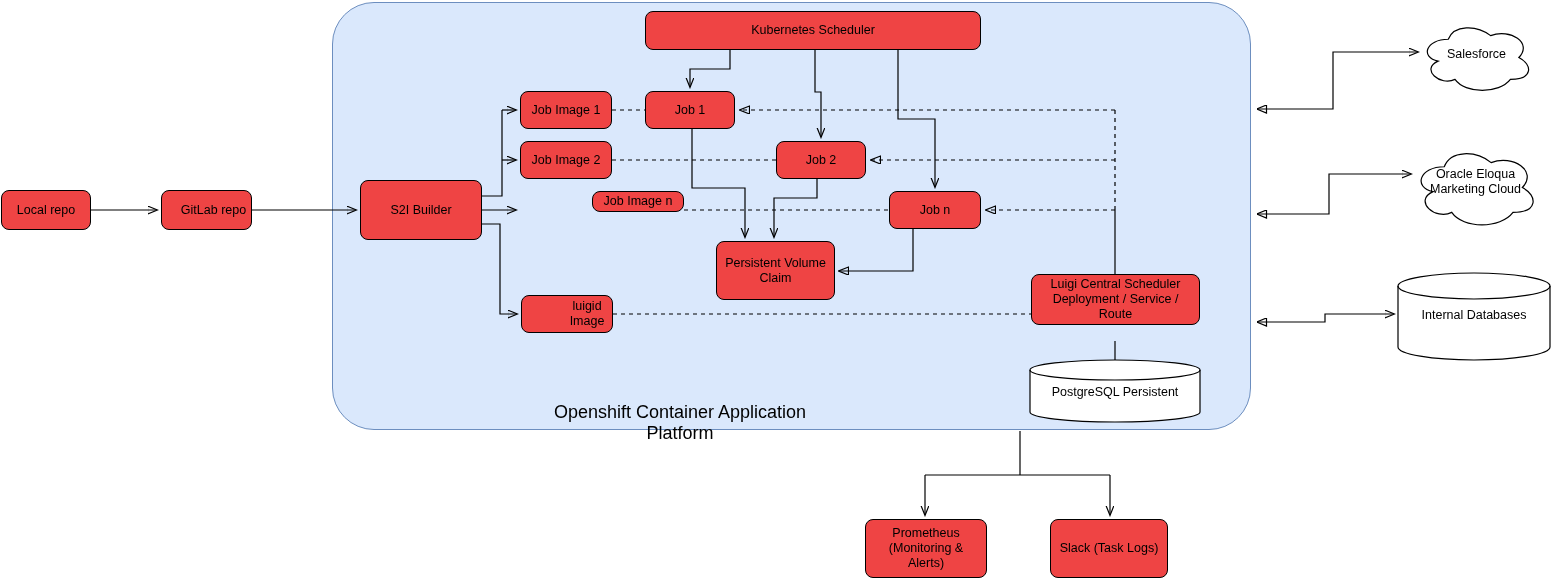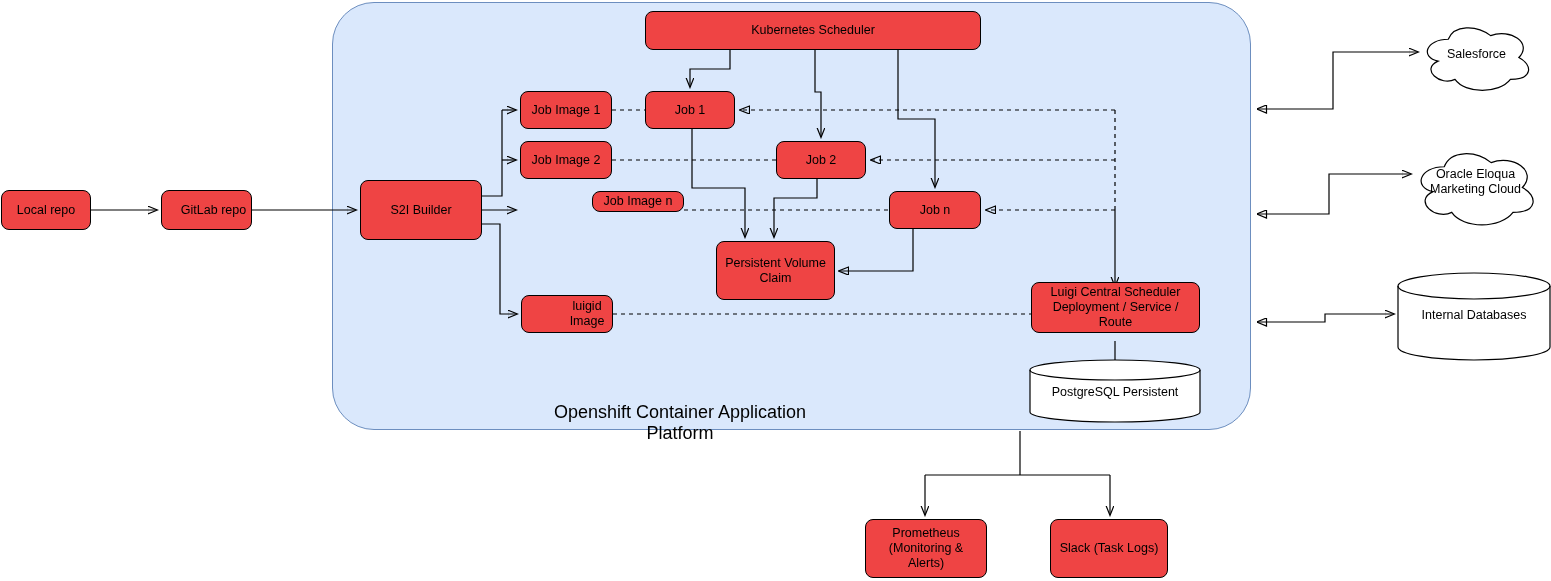--- a/index.html
+++ b/index.html
@@ -139,21 +139,21 @@
 
   <div class="node" style="left:889px;top:191px;width:92px;height:38px;">
     <span>Job n</span>
   </div>
 
   <div class="node" style="left:716px;top:241px;width:119px;height:59px;">
     <span>Persistent Volume</span>
     <span>Claim</span>
   </div>
 
-  <div class="node" style="left:1031px;top:282px;width:169px;height:51px;">
+  <div class="node" style="left:1031px;top:274px;width:169px;height:51px;">
     <span>Luigi Central Scheduler</span>
     <span>Deployment / Service / Route</span>
   </div>
 
   <div class="node" style="left:865px;top:519px;width:122px;height:59px;">
     <span>Prometheus</span>
     <span>(Monitoring &amp; Alerts)</span>
   </div>
 
   <div class="node" style="left:1050px;top:519px;width:118px;height:59px;">

